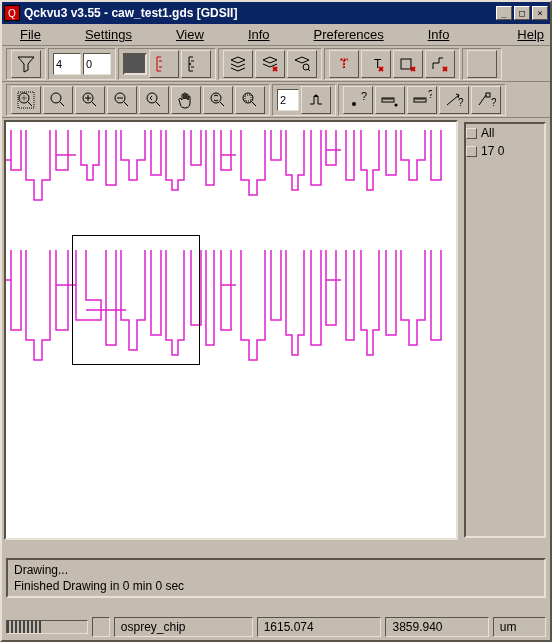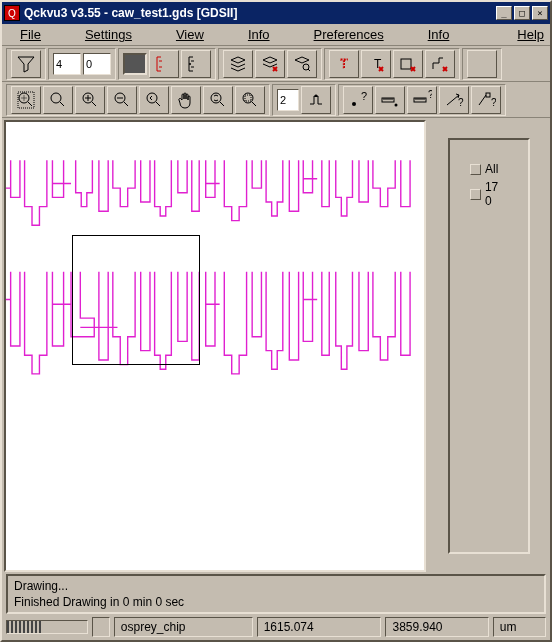--- a/index.html
+++ b/index.html
@@ -130,42 +130,42 @@
     margin: 2px;
   }
   .canvas {
     position: absolute;
     inset: 0;
     background: #fff;
   }
   .canvas svg { width: 100%; height: 100%; }
   .layer-panel {
     width: 82px;
-    padding: 20px;
+    padding: 0;
     border: 2px solid;
     border-color: #5a5448 #e8e0d4 #e8e0d4 #5a5448;
-    margin: 20px;
+    margin: 4px;
   }
   .layer-item {
     display: flex;
     align-items: center;
     gap: 4px;
     padding: 2px 0;
     font-size: 12px;
     cursor: pointer;
   }
   .layer-check {
     width: 11px; height: 11px;
     background: #c4bcb0;
     border: 1px solid;
     border-color: #e8e0d4 #5a5448 #5a5448 #e8e0d4;
   }
   .status-box {
     height: 40px;
-    margin: 0 4px;
+    margin: 16px 4px;
     border: 2px solid;
     border-color: #5a5448 #e8e0d4 #e8e0d4 #5a5448;
     background: #c4bcb0;
     padding: 3px 6px;
     font-size: 12px;
     line-height: 1.3;
   }
   .footer {
     height: 26px;
     display: flex;

